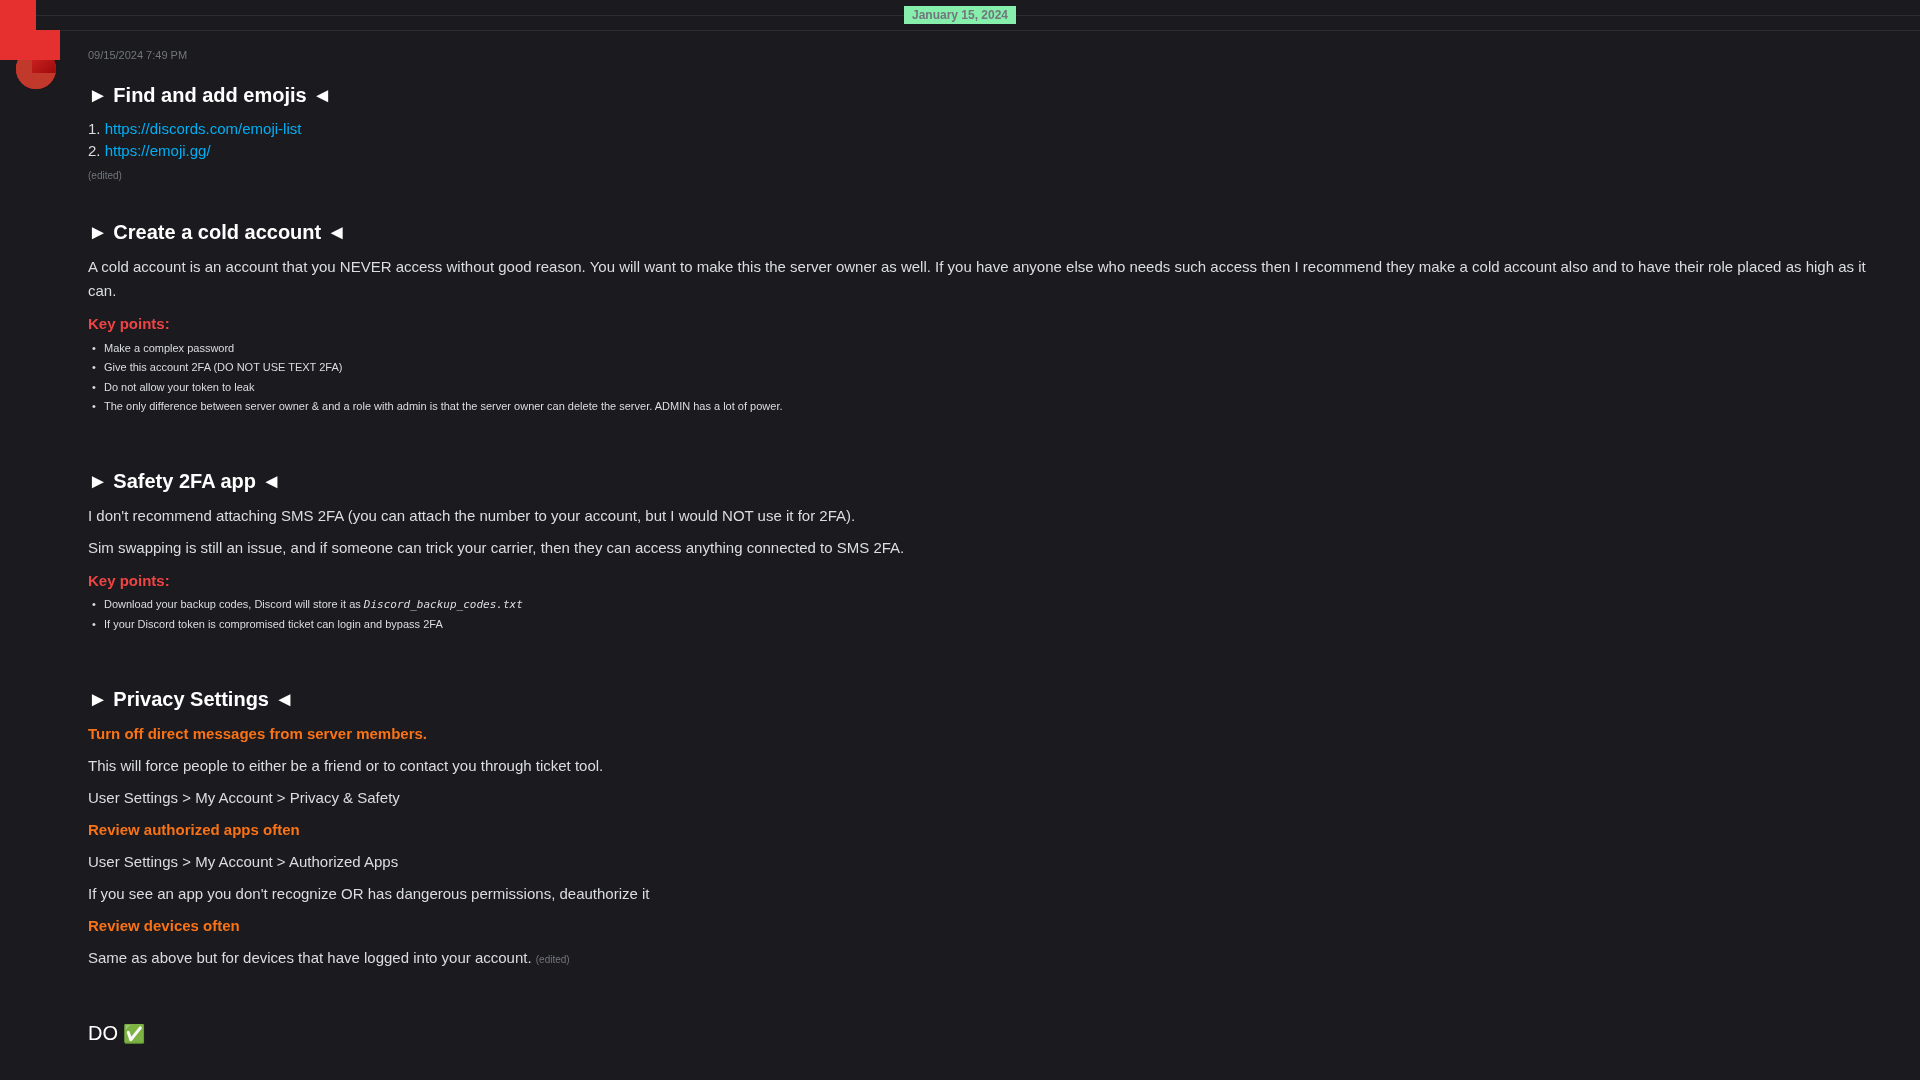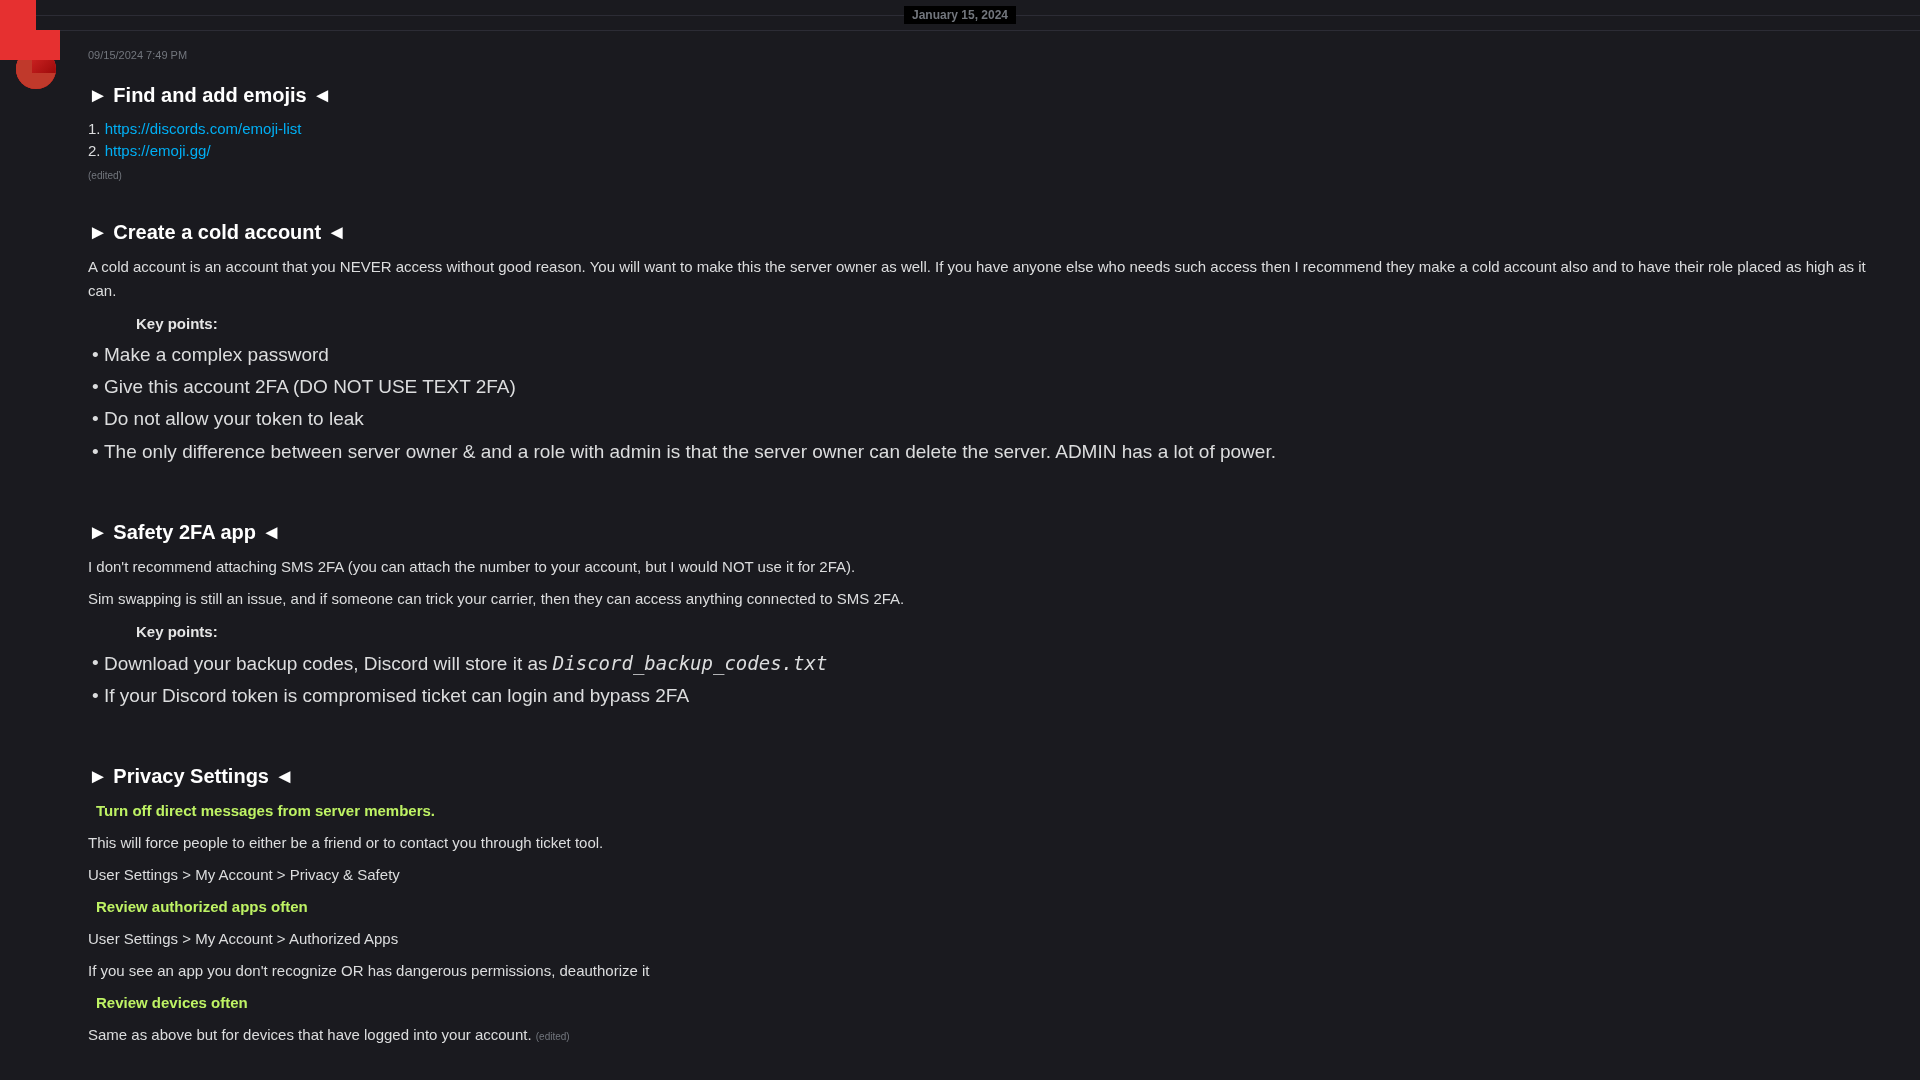--- a/index.html
+++ b/index.html
@@ -23,21 +23,21 @@
       justify-content: center;
       padding: 6px 0;
       border-bottom: 1px solid #2c2c35;
       position: relative;
     }
 
     .date-label {
       color: #72767d;
       font-size: 12px;
       font-weight: 600;
-      background: #000000;
+      background: #86efac;
       padding: 0 8px;
     }
 
     .top-bar-line {
       position: absolute;
       left: 0;
       right: 0;
       top: 50%;
       height: 1px;
       background: #2c2c35;
@@ -129,57 +129,55 @@
 
     .body-text {
       color: #dcddde;
       font-size: 15px;
       line-height: 1.6;
       margin-bottom: 8px;
     }
 
     .key-points-label {
       font-weight: 600;
-      color: #e5e5e5;
+      color: #ef4444;
       margin-top: 10px;
       margin-bottom: 4px;
-      margin-left: 48px;
     }
 
     .bullet-list {
       list-style: none;
       padding: 0;
       margin: 0;
     }
 
     .bullet-list li {
       padding-left: 16px;
       position: relative;
       margin-bottom: 2px;
       color: #dcddde;
-      font-size: 19px;
+      font-size: 11px;
       line-height: 1.6;
     }
 
     .bullet-list li::before {
       content: '•';
       position: absolute;
       left: 4px;
       color: #dcddde;
     }
 
     .italic-mono {
       font-style: italic;
       font-family: monospace;
     }
 
     .bold-text {
       font-weight: 700;
-      color: #bef264;
-      margin-left: 8px;
+      color: #f97316;
     }
 
     .section-spacer {
       height: 16px;
     }
 
     .main-content {
       max-width: 1856px;
       padding: 0 16px;
     }

